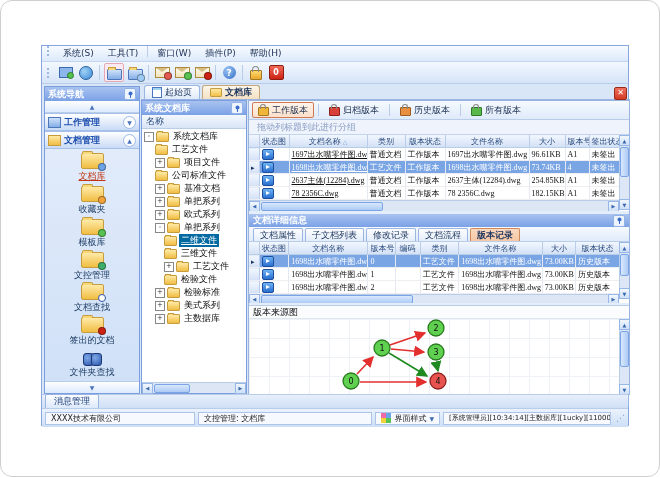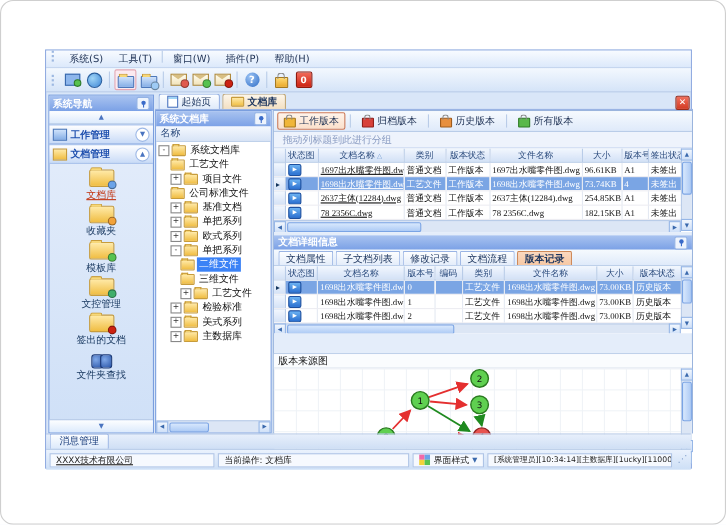--- a/index.html
+++ b/index.html
@@ -55,21 +55,21 @@
   
   .treepanel{position:absolute;left:99px;top:54px;width:106px;height:294px;border:1px solid #7a9ede;background:#fff;box-sizing:border-box;display:flex;flex-direction:column;}
   .colhdr{height:13px;background:linear-gradient(#f4f8fe,#d8e4f6);border-bottom:1px solid #b9cce8;display:flex;align-items:center;padding:0 4px;color:#2a4a7c;flex:none;}
   .tree{flex:1;overflow:hidden;padding-top:1px;}
   .trow{height:13px;display:flex;align-items:center;gap:2px;padding-left:2px;white-space:nowrap;}
   .tind1{width:9px;flex:none;} .tind2{width:18px;flex:none;}
   .texp{width:8px;height:8px;border:1px solid #888;background:#fff;color:#333;font-size:7px;line-height:7px;text-align:center;flex:none;}
   .tfold{width:11px;height:8px;background:linear-gradient(#ffe9a6,#f0bd42);border:1px solid #c79c3c;border-radius:1px;flex:none;position:relative;}
   .tfold::before{content:"";position:absolute;left:0;top:-2px;width:4px;height:1px;background:#f7d879;border:1px solid #c79c3c;border-bottom:none;}
   .tlabel{color:#111;padding:0 2px;}
-  .tlabel.sel{background:#3b82f6;color:#fff;}
+  .tlabel.sel{background:#0369a1;color:#fff;text-decoration:underline;}
   .hscroll{height:10px;background:#dce6f5;border-top:1px solid #b9cce8;display:flex;align-items:center;flex:none;}
   .hscroll .btn,.vscroll .btn{width:9px;height:9px;background:linear-gradient(#f2f7fe,#cfe0f8);border:1px solid #97b7e7;color:#3a69ad;font-size:5px;display:flex;align-items:center;justify-content:center;flex:none;}
   .hthumb{height:7px;background:linear-gradient(#d8e8fd,#aecbf5);border:1px solid #7aa4e5;border-radius:2px;margin:0 1px;}
   .vscroll{width:9px;background:#dce6f5;border-left:1px solid #b9cce8;display:flex;flex-direction:column;align-items:center;flex:none;}
   .vthumb{width:7px;background:linear-gradient(90deg,#d8e8fd,#aecbf5);border:1px solid #7aa4e5;border-radius:2px;margin:1px 0;}
   
   .rpanel{position:absolute;left:206px;top:54px;width:382px;height:294px;background:#e4edfa;border:1px solid #9ab4dd;box-sizing:border-box;}
   .vbtns{height:18px;background:linear-gradient(#f6fafe,#dfeafa);border-bottom:1px solid #b9cce8;display:flex;align-items:center;gap:2px;padding-left:3px;}
   .vbtn{height:14px;display:flex;align-items:center;gap:3px;padding:0 5px;color:#1c2f52;border:1px solid transparent;border-radius:2px;}
   .vbtn.active{border-color:#cf7a55;background:linear-gradient(#fff4ea,#fbe0cb);}
@@ -92,21 +92,21 @@
   tr.sel td.gut::after{content:"▸";font-size:7px;}
   .lnk{color:#2a5fc1;text-decoration:underline;}
   tr.sel .lnk{color:#fff;}
   th.sorted::after{content:"△";color:#7aa0d4;font-size:6px;margin-left:2px;}
   .dicon{display:inline-block;width:10px;height:9px;background:linear-gradient(#6db3f2,#2a6fd0);border:1px solid #1d4f9e;border-radius:2px;position:relative;vertical-align:middle;}
   .dicon::after{content:"";position:absolute;left:3px;top:2px;border-left:4px solid #fff;border-top:2.5px solid transparent;border-bottom:2.5px solid transparent;}
   .dtitle{height:13px;background:linear-gradient(#a9c3f0,#7ba1e6);color:#fff;font-weight:bold;display:flex;align-items:center;justify-content:space-between;padding:0 4px;margin-top:3px;}
   .dtabs{height:14px;background:linear-gradient(#f6fafe,#dfeafa);border-bottom:1px solid #b9cce8;display:flex;align-items:flex-end;gap:2px;padding-left:4px;}
   .dtab{height:12px;padding:0 6px;border:1px solid #9ab4e4;border-bottom:none;border-radius:2px 2px 0 0;background:linear-gradient(#fdfeff,#e4edfa);display:flex;align-items:center;color:#1c355e;}
   .dtab.active{background:linear-gradient(#fbd9c0,#f6c8a4);border-color:#cf8a5a;font-weight:bold;}
-  .graphpanel{margin-top:18px;border-top:1px solid #b9cce8;background:#fff;}
+  .graphpanel{margin-top:2px;border-top:1px solid #b9cce8;background:#fff;}
   .glabel{height:12px;display:flex;align-items:center;padding-left:4px;color:#111;border-bottom:1px solid #e0e6ef;background:#fafcfe;}
   .gwrap{display:flex;}
   .garea{flex:1;height:76px;background-image:linear-gradient(#eef2f6 1px,transparent 1px),linear-gradient(90deg,#eef2f6 1px,transparent 1px);background-size:20px 19px;overflow:hidden;}
   
   .msgstrip{position:absolute;left:0;top:348px;width:100%;height:14px;background:linear-gradient(#e7effb,#cfdff5);border-top:1px solid #b9cce8;display:flex;align-items:flex-end;padding-left:3px;box-sizing:border-box;}
   .msgtab{height:13px;padding:0 8px;background:linear-gradient(#fdfeff,#dce9fb);border:1px solid #9ab4e4;border-bottom:none;border-radius:2px 2px 0 0;display:flex;align-items:center;color:#1a3d7c;}
   .statusbar{position:absolute;left:0;top:362px;width:100%;height:19px;background:linear-gradient(#eaf2fd,#cddff6);border-top:1px solid #b9cce8;display:flex;align-items:center;gap:3px;padding:0 3px;box-sizing:border-box;font-size:8px;}
   .scell{height:13px;background:#f6f9fe;border:1px solid #aec4e6;display:flex;align-items:center;padding:0 5px;color:#222;box-sizing:border-box;overflow:hidden;white-space:nowrap;}
   .grip2{margin-left:2px;color:#8aa6d0;font-size:9px;}
 </style>
@@ -213,20 +213,26 @@
         <span class="lbl">模板库</span>
       </div>
       <div class="sitem">
         <span class="bigfolder">
               <span class="badge" style="background:#3fae6a;"></span>
             </span>
         <span class="lbl">文控管理</span>
       </div>
       <div class="sitem">
         <span class="bigfolder">
+              <span class="badge" style="background:#fff;border:1.5px solid #2a55a8;"></span>
+            </span>
+        <span class="lbl">文档查找</span>
+      </div>
+      <div class="sitem">
+        <span class="bigfolder">
               <span class="badge" style="background:#cc2212;"></span>
             </span>
         <span class="lbl">签出的文档</span>
       </div>
       <div class="sitem">
         <span class="binoc"></span>
         <span class="lbl">文件夹查找</span>
       </div>
     </div>
     <div class="scrollstrip" style="border-top:1px solid #b9cce8;border-bottom:none;">▼</div>
@@ -309,20 +315,25 @@
       <div class="trow">
             <span class="tind2"></span>
             <span class="tfold"></span>
             <span class="tlabel">三维文件</span>
           </div>
       <div class="trow">
             <span class="tind2"></span>
             <span class="texp">+</span>
             <span class="tfold"></span>
             <span class="tlabel">工艺文件</span>
+          </div>
+      <div class="trow">
+            <span class="tind2"></span>
+            <span class="tfold"></span>
+            <span class="tlabel">检验文件</span>
           </div>
       <div class="trow">
             <span class="tind1"></span>
             <span class="texp">+</span>
             <span class="tfold"></span>
             <span class="tlabel">检验标准</span>
           </div>
       <div class="trow">
             <span class="tind1"></span>
             <span class="texp">+</span>
@@ -595,22 +606,22 @@
         <span class="btn" style="margin-left:auto;">▶</span>
       </div>
     </div>
   </div>
 
   <div class="msgstrip">
     <span class="msgtab">消息管理</span>
   </div>
 
   <div class="statusbar">
-    <span class="scell" style="width:150px;text-decoration:underline;">XXXX技术有限公司</span>
-    <span class="scell" style="flex:1;">当前操作: 文档库</span>
+    <span class="scell" style="width:150px;">XXXX技术有限公司</span>
+    <span class="scell" style="flex:1;">文控管理: 文档库</span>
     <span class="scell">
       <svg width="10" height="10" style="margin-right:3px;">
             <rect x="0" y="0" width="5" height="5" fill="#f06aa8"></rect>
             <rect x="5" y="0" width="5" height="5" fill="#6aa3e8"></rect>
             <rect x="0" y="5" width="5" height="5" fill="#f2d23a"></rect>
             <rect x="5" y="5" width="5" height="5" fill="#57c24f"></rect>
           </svg>
       <span>界面样式</span>
       <span style="font-size:6px;color:#3a69ad;margin-left:3px;">▼</span>
     </span>

